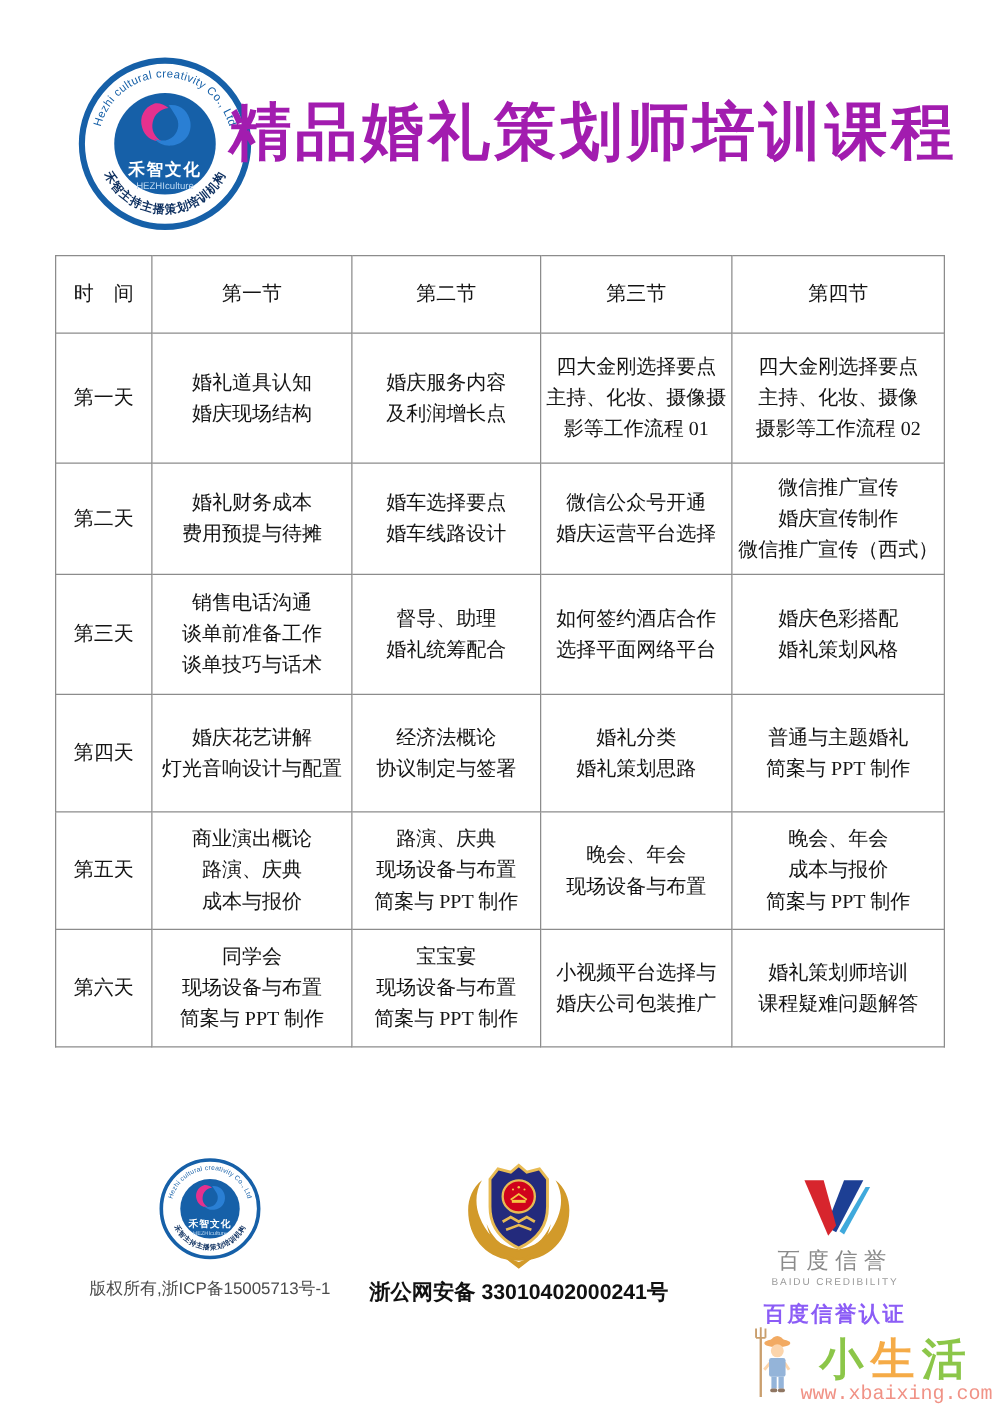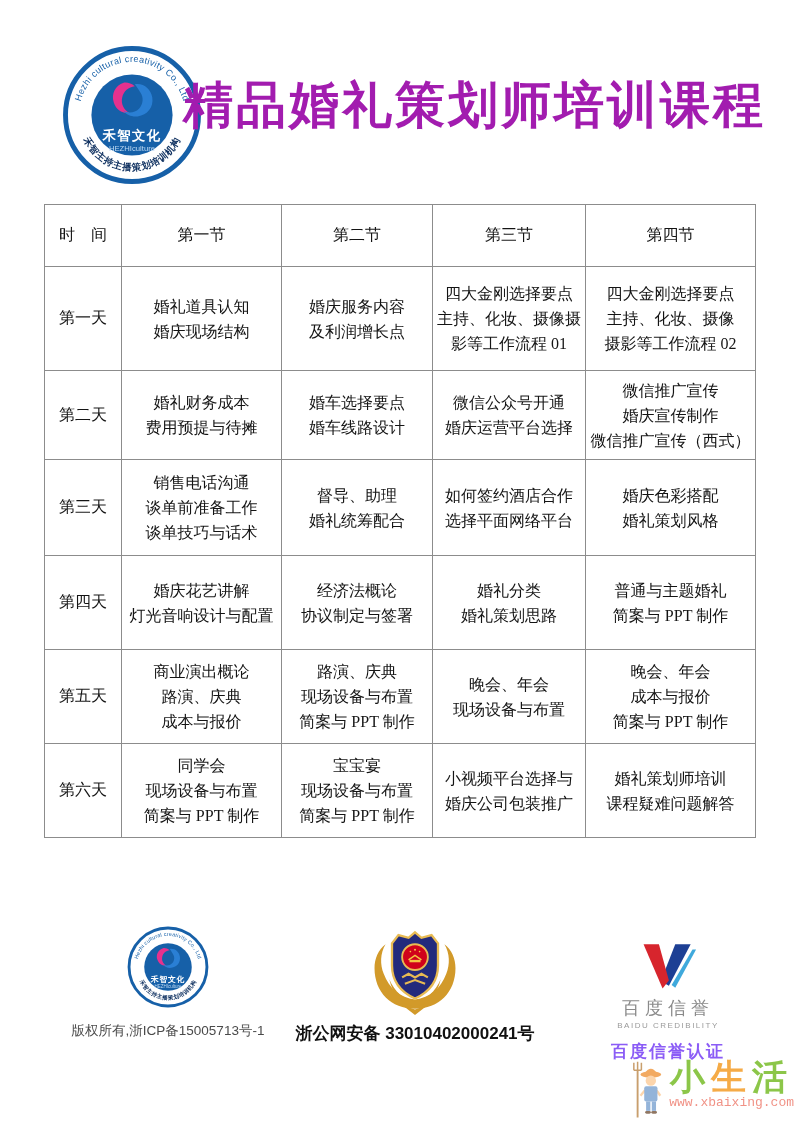--- a/index.html
+++ b/index.html
@@ -58,27 +58,27 @@
   .footer-company{left:68px;top:926px;width:200px;}
   .footer-police{left:310px;top:924px;width:210px;justify-content:flex-end;}
   .footer-baidu{left:583px;top:940px;width:170px;}
   .icp-text{margin-top:14px;font-size:13.5px;color:#4a4a4a;white-space:nowrap;}
   .police-text{margin-top:6px;font-size:17px;font-weight:bold;color:#111;white-space:nowrap;}
   .baidu-cn{margin-top:6px;font-size:18px;color:#8a8a8a;letter-spacing:5px;}
   .baidu-en{font-size:8px;color:#9a9a9a;letter-spacing:1.5px;margin-top:1px;}
   .baidu-cert{margin-top:10px;font-size:17px;font-weight:bold;color:#8b5cf6;letter-spacing:2px;}
 
   
-  .watermark{position:absolute;right:6px;bottom:4px;display:flex;opacity:.95;}
+  .watermark{position:absolute;right:6px;bottom:4px;display:flex;align-items:flex-end;opacity:.95;}
   .wm-text{display:flex;flex-direction:column;align-items:center;margin-left:4px;}
   .wm-chars{font-size:35px;font-weight:bold;line-height:1;letter-spacing:6px;
       font-family:"DejaVu Sans",sans-serif;}
   .wm-chars .c1,.wm-chars .c3{color:var(--wm-green);}
   .wm-chars .c2{color:var(--wm-orange);}
-  .wm-url{font-family:"Liberation Mono",monospace;font-size:13px;color:var(--wm-pink);margin-top:0;}
+  .wm-url{font-family:"Liberation Mono",monospace;font-size:16px;color:var(--wm-pink);margin-top:0;}
 </style>
 </head>
 <body>
 
 <div class="page">
 
   <svg class="hezhi-logo" width="140" height="140" viewBox="0 0 200 200">
     <circle cx="100" cy="100" r="95" fill="#ffffff" stroke="var(--brand-blue)" stroke-width="7"></circle>
     <circle cx="100" cy="100" r="58" fill="var(--brand-blue)"></circle>
     <defs>

